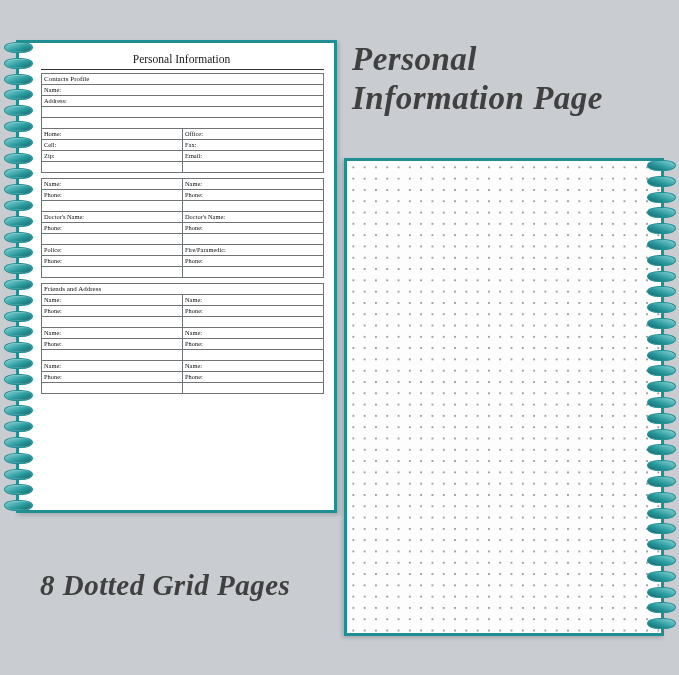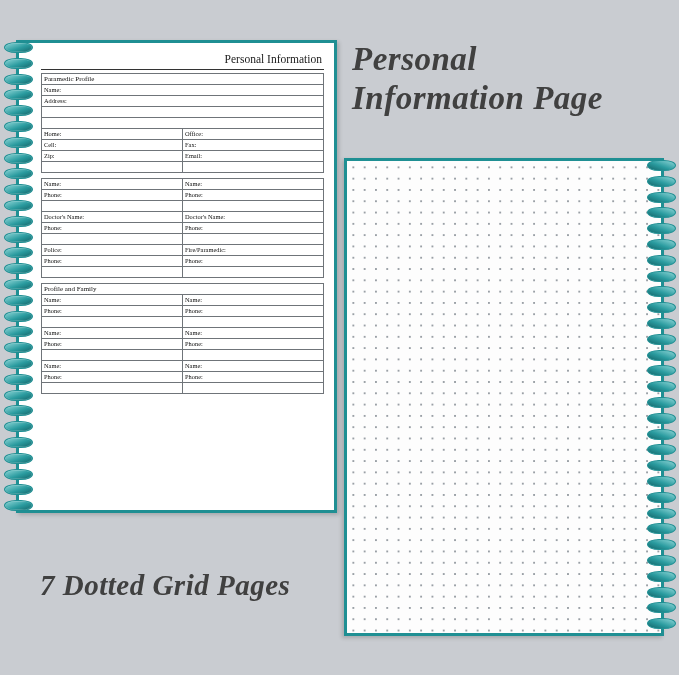--- a/index.html
+++ b/index.html
@@ -49,21 +49,21 @@
     border:3px solid #1f8f93;
     box-sizing:border-box;
     box-shadow:2px 2px 4px rgba(0,0,0,0.18);
   }
   .page-inner {
     position:absolute;
     left:22px; top:10px;
     right:10px; bottom:8px;
   }
   .page-title {
-    text-align:right;
+    text-align:center;
     font-family:"Liberation Serif", serif;
     font-size:11.5px;
     color:#1a1a1a;
     padding-right:2px;
     padding-bottom:4px;
     border-bottom:1px solid #333;
     margin-bottom:3px;
   }
 
   
@@ -142,33 +142,33 @@
   }
 </style>
 </head>
 <body>
 
 <div class="headline" id="title-personal">
   <div>Personal</div>
   <div>Information Page</div>
 </div>
 
-<div class="headline" id="title-dotted">7 Dotted Grid Pages</div>
+<div class="headline" id="title-dotted">8 Dotted Grid Pages</div>
 
 <div class="notebook" id="left-notebook">
 
   <div class="page-white">
     <div class="page-inner">
 
       <div class="page-title">Personal Information</div>
 
       <table class="form">
         <tbody>
             <tr>
-              <td colspan="2" class="sec">Paramedic Profile</td>
+              <td colspan="2" class="sec">Contacts Profile</td>
             </tr>
         <tr>
               <td colspan="2">Name:</td>
             </tr>
         <tr>
               <td colspan="2">Address:</td>
             </tr>
         <tr>
               <td colspan="2" class="blank"></td>
             </tr>
@@ -238,21 +238,21 @@
           <td class="tall"></td>
         </tr>
       </tbody>
         </table>
 
       <div class="gap"></div>
 
       <table class="form">
         <tbody>
             <tr>
-              <td colspan="2" class="sec">Profile and Family</td>
+              <td colspan="2" class="sec">Friends and Address</td>
             </tr>
 
         <tr>
           <td>Name:</td>
           <td>Name:</td>
         </tr>
         <tr>
           <td>Phone:</td>
           <td>Phone:</td>
         </tr>

